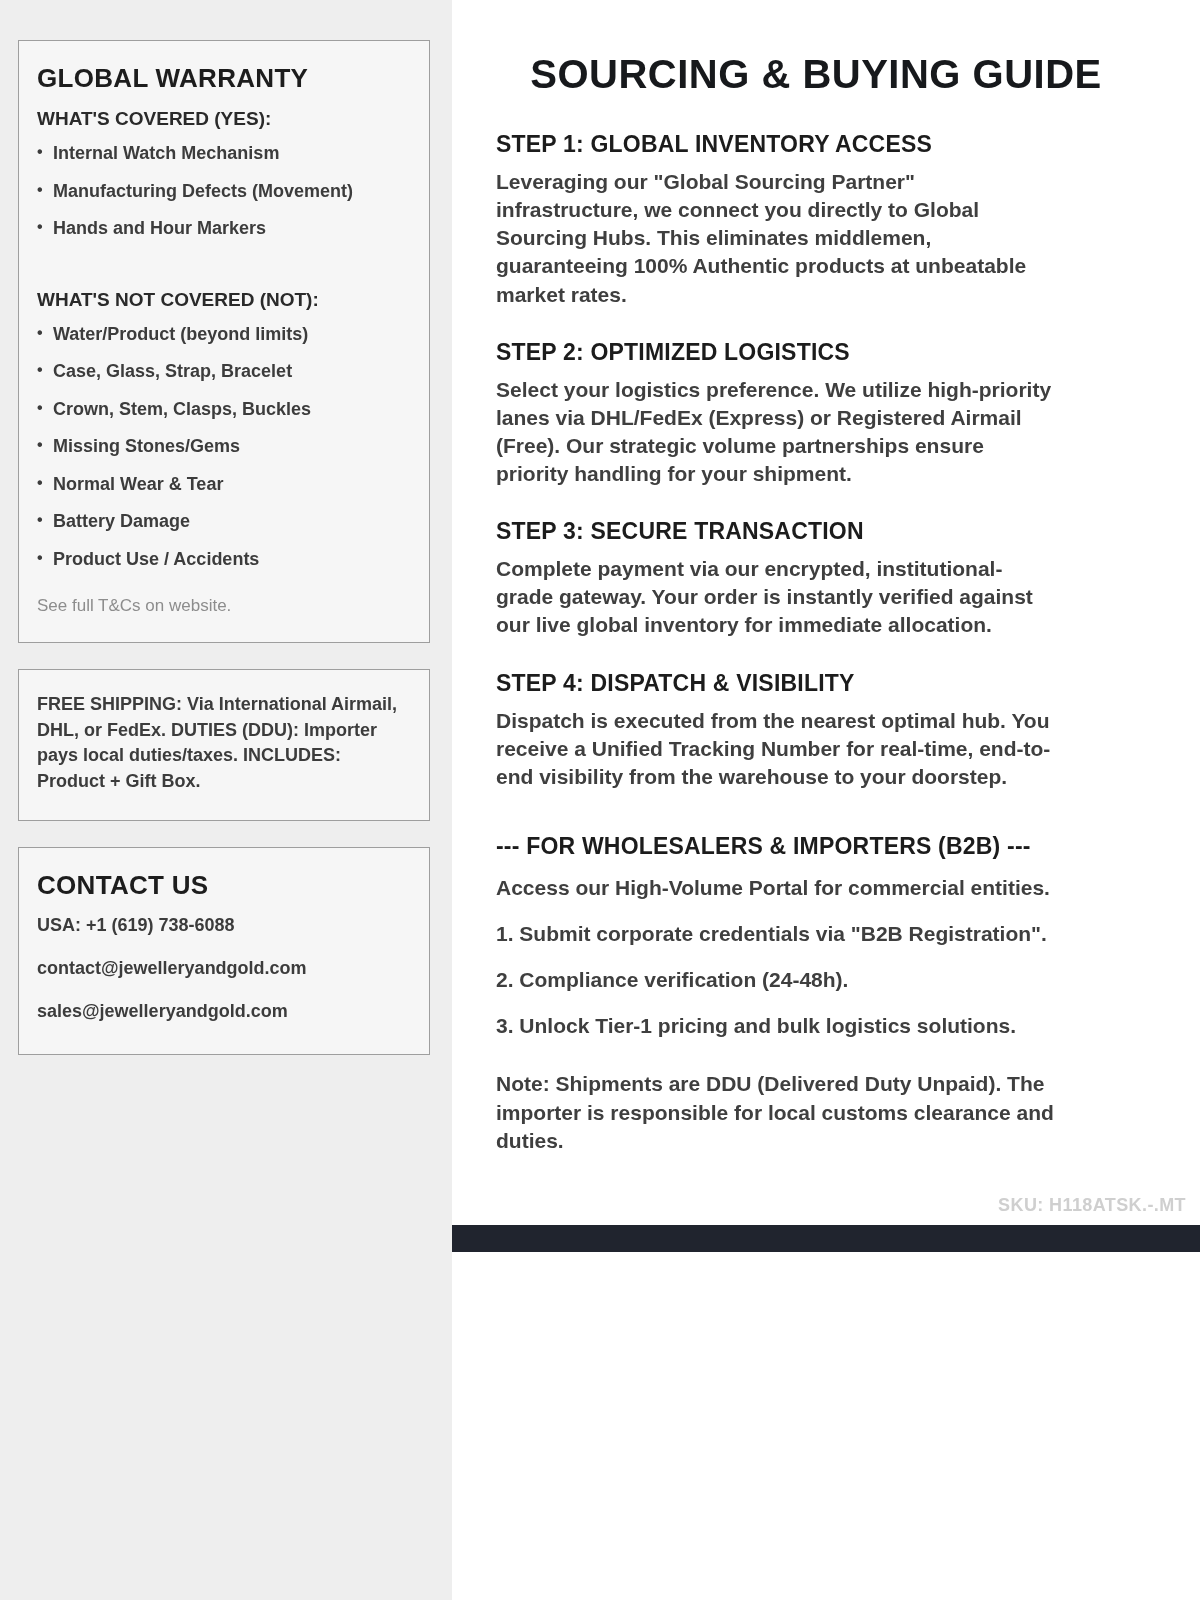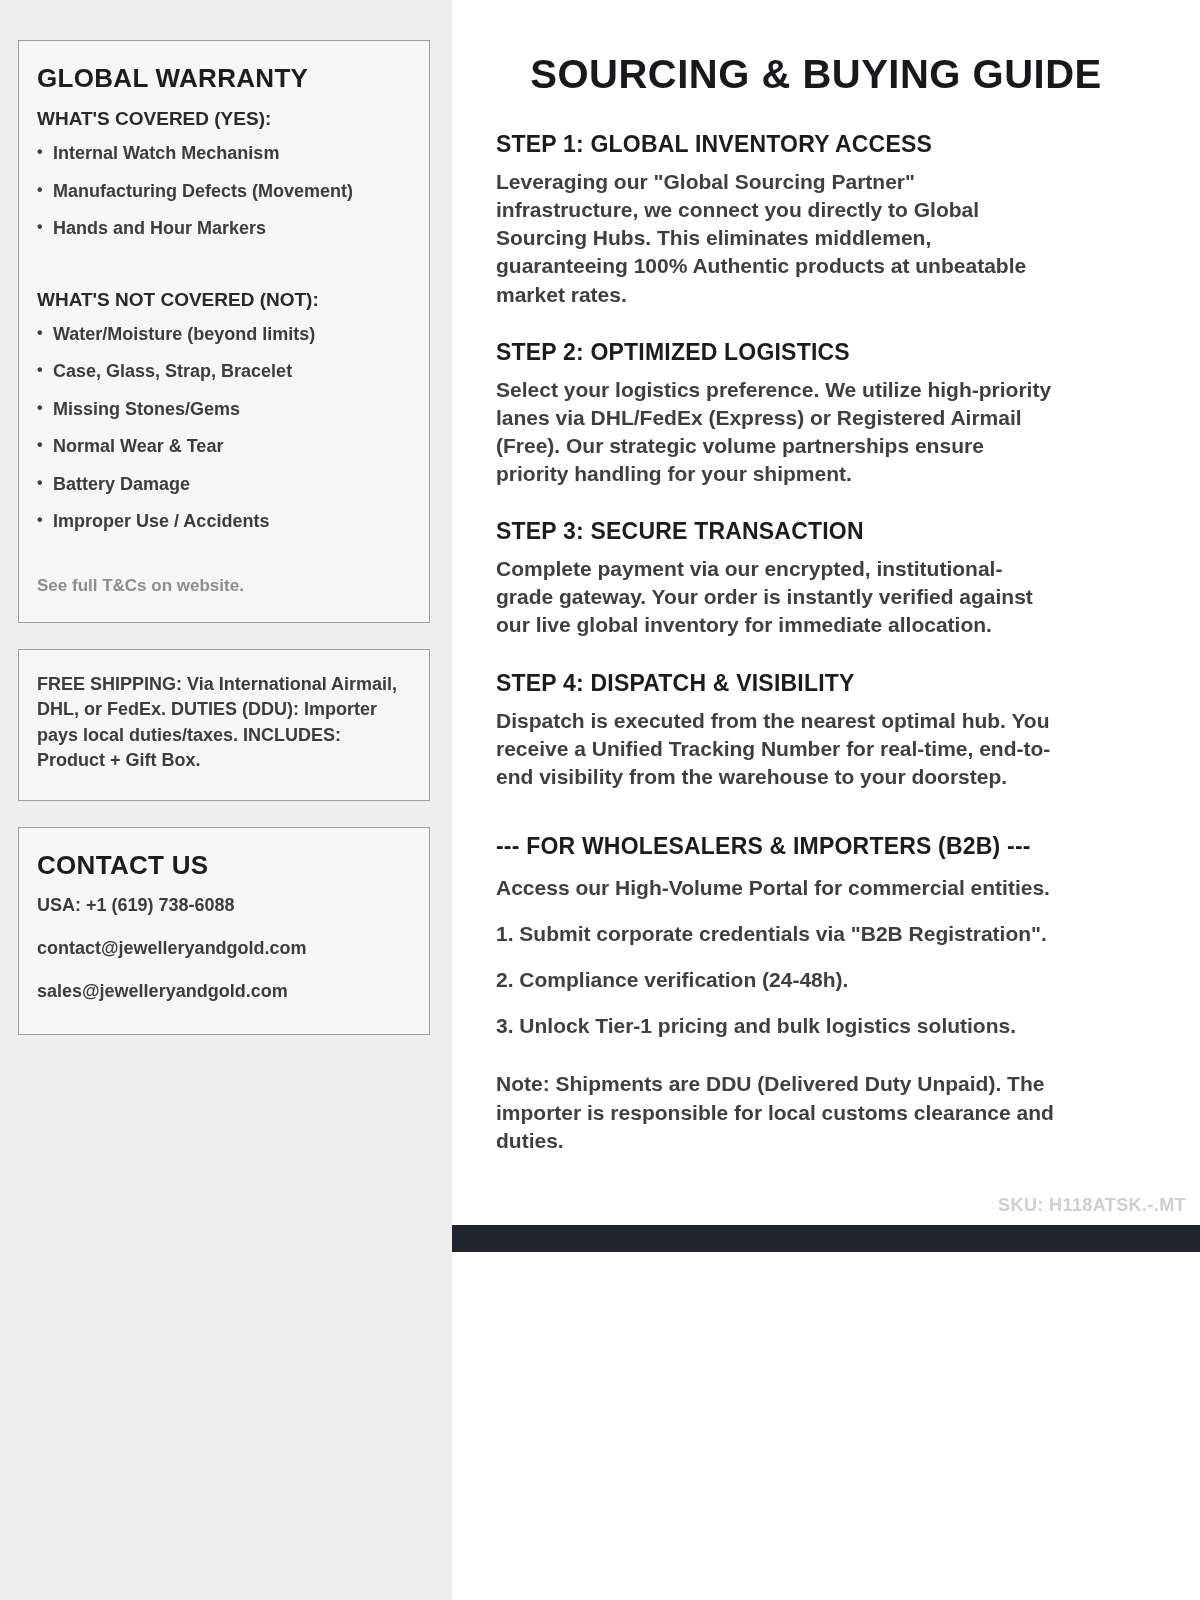--- a/index.html
+++ b/index.html
@@ -59,23 +59,23 @@
   }
   .bullet-list li::before {
     content: "•";
     position: absolute;
     left: 0;
     top: 0;
     color: #3c3c3c;
     font-size: 16px;
   }
   .footnote {
-    margin-top: 43px;
+    margin-top: 26px;
     font-size: 17px;
-    font-weight: 700;
+    font-weight: 400;
     color: #8d8d8d;
   }
   .box p.body-sm {
     font-size: 18px;
     font-weight: 600;
     color: #3c3c3c;
     line-height: 1.42;
   }
   .contact-line {
     font-size: 18px;
@@ -162,26 +162,27 @@
       <h2>GLOBAL WARRANTY</h2>
       <h3>WHAT'S COVERED (YES):</h3>
       <ul class="bullet-list">
         <li>Internal Watch Mechanism</li>
         <li>Manufacturing Defects (Movement)</li>
         <li>Hands and Hour Markers</li>
       </ul>
       <div class="spacer"></div>
       <h3>WHAT'S NOT COVERED (NOT):</h3>
       <ul class="bullet-list">
-        <li>Water/Moisture (beyond limits)</li>
+        <li>Water/Product (beyond limits)</li>
         <li>Case, Glass, Strap, Bracelet</li>
+        <li>Crown, Stem, Clasps, Buckles</li>
         <li>Missing Stones/Gems</li>
         <li>Normal Wear &amp; Tear</li>
         <li>Battery Damage</li>
-        <li>Improper Use / Accidents</li>
+        <li>Product Use / Accidents</li>
       </ul>
       <p class="footnote">See full T&amp;Cs on website.</p>
     </section>
 
     <section class="box">
       <p class="body-sm">FREE SHIPPING: Via International Airmail, DHL, or FedEx.  DUTIES (DDU): Importer pays local duties/taxes.  INCLUDES: Product + Gift Box.</p>
     </section>
 
     <section class="box">
       <h2>CONTACT US</h2>

